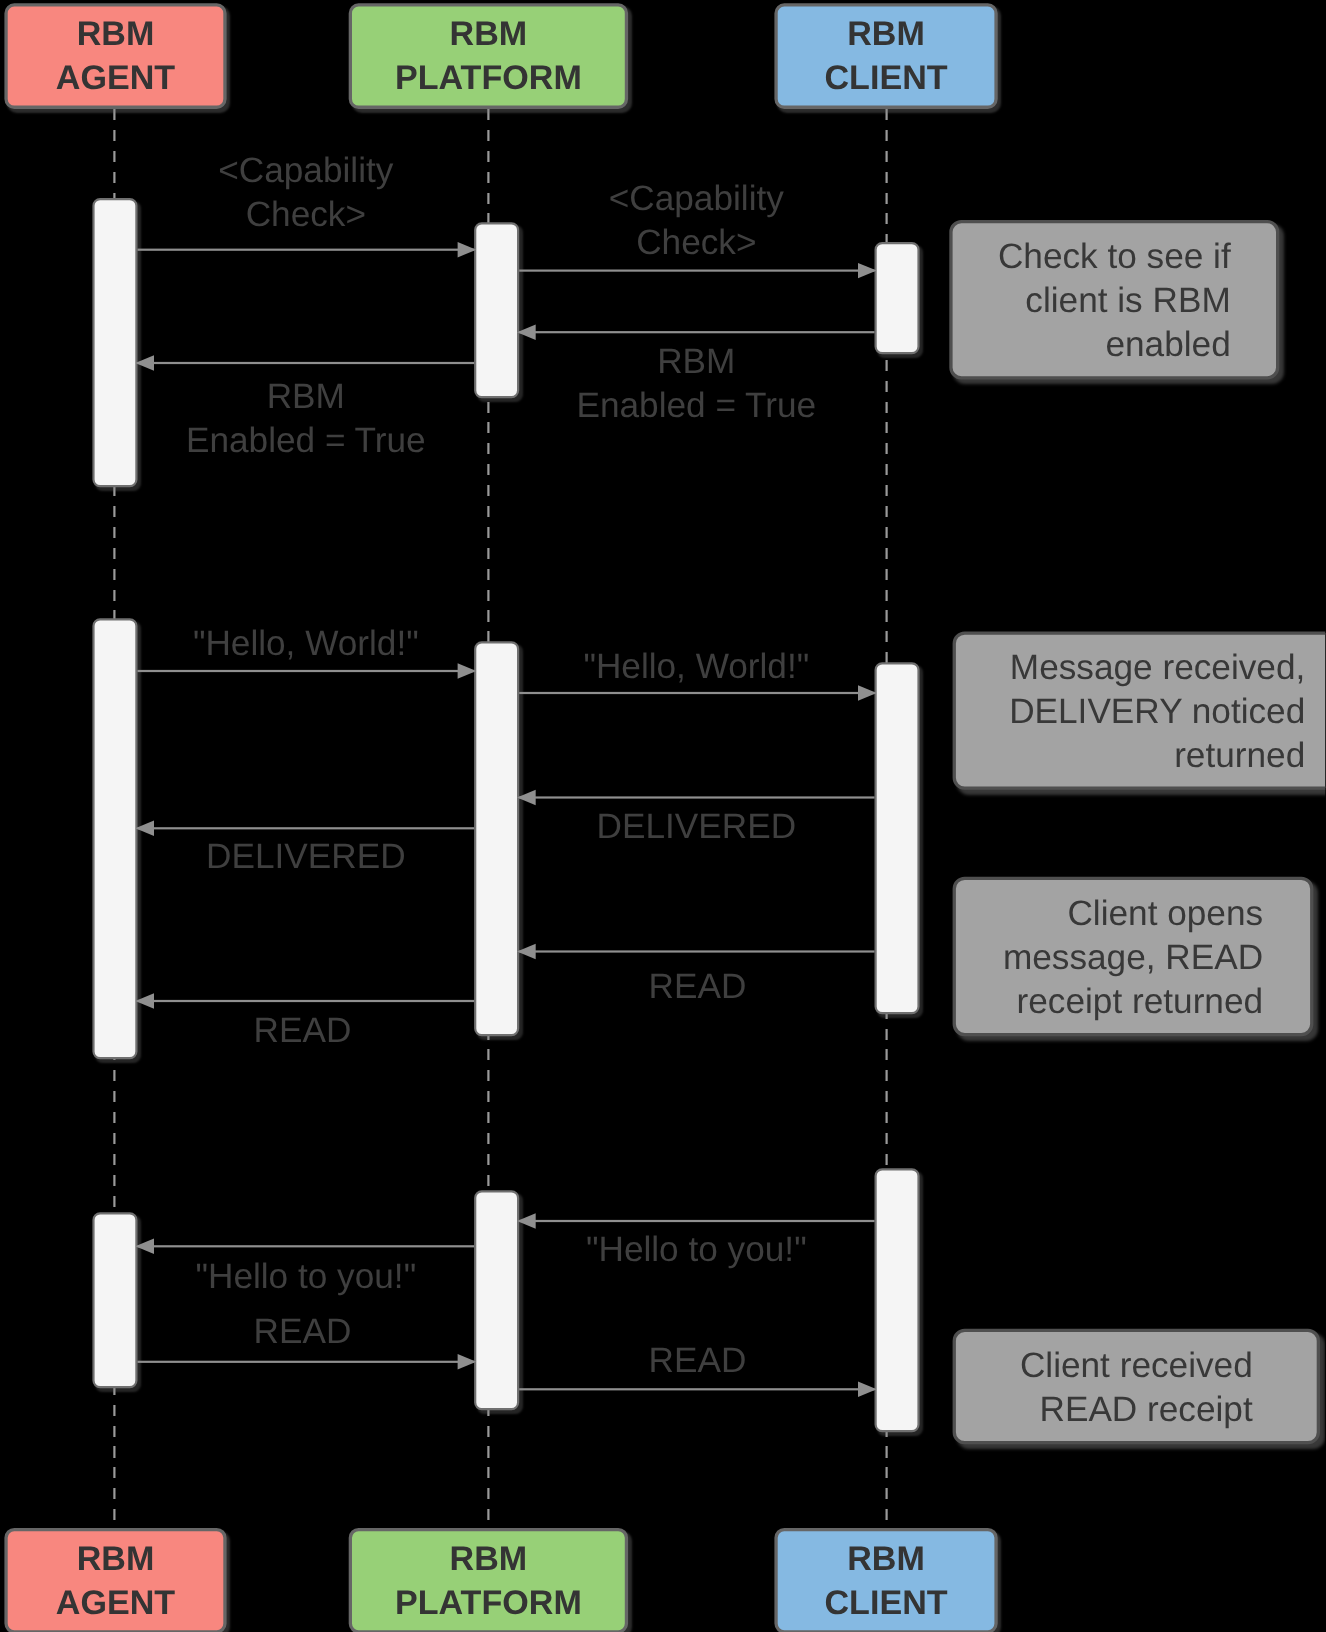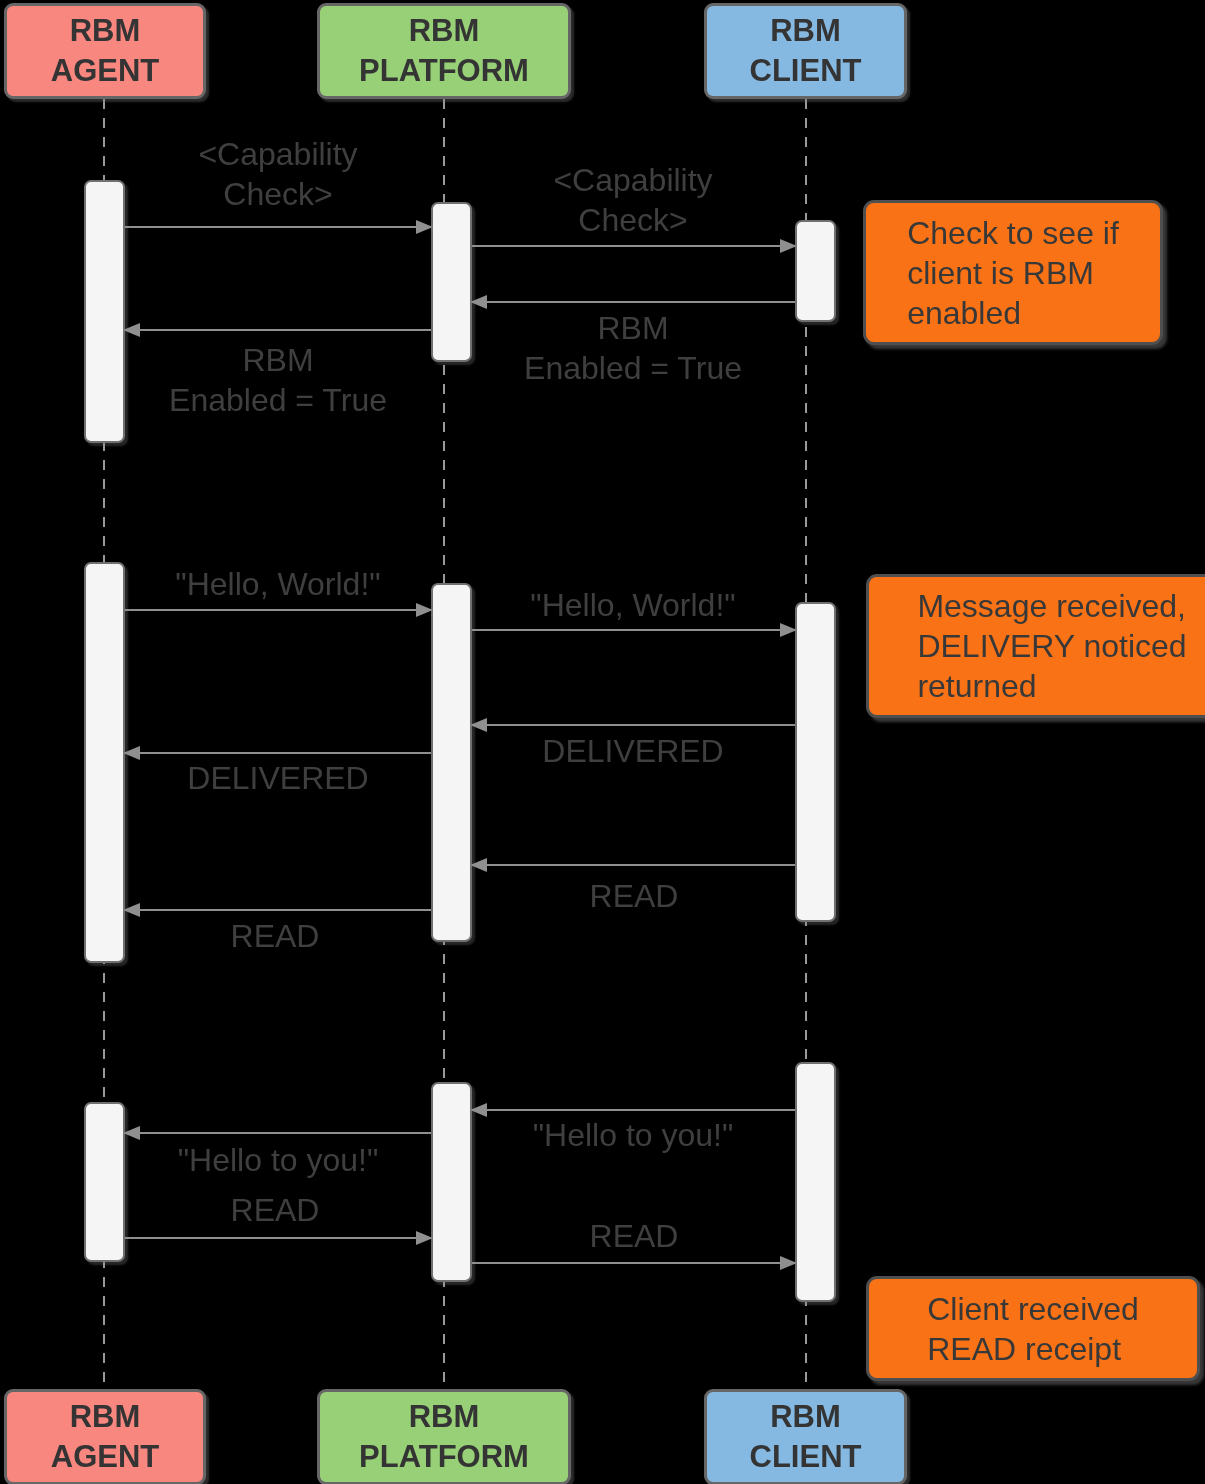--- a/index.html
+++ b/index.html
@@ -34,23 +34,23 @@
   }
   .arrow.right::after{right:-2px;border-left:17px solid #8f8f8f;}
   .arrow.left::after{left:-2px;border-right:17px solid #8f8f8f;}
   
   .msg{
     position:absolute;transform:translateX(-50%);text-align:center;
     font-size:32px;line-height:40px;color:#3f3f3f;white-space:pre-line;
   }
   
   .note{
-    position:absolute;box-sizing:border-box;background:#f97316;
+    position:absolute;box-sizing:border-box;background:#a3a3a3;
     border:3px solid #4f4f4f;border-radius:11px;
-    display:flex;align-items:center;justify-content:center;text-align:left;
+    display:flex;align-items:center;justify-content:center;text-align:right;
     font-size:32px;line-height:40px;color:#383838;white-space:pre-line;
     box-shadow:4px 4px 3px rgba(125,125,125,0.45);
   }
 </style>
 </head>
 <body>
 
 <div class="canvas">
 
   <div class="lifeline" style="left:103px"></div>
@@ -116,16 +116,19 @@
 PLATFORM</div>
   <div class="actor" style="left: 704px; top: 1389px; width: 203px; background: rgb(133, 185, 226);">RBM
 CLIENT</div>
 
   <div class="note" style="left:863px;top:200px;width:300px;height:145px">Check to see if
 client is RBM
 enabled</div>
   <div class="note" style="left:866px;top:574px;width:372px;height:144px">Message received,
 DELIVERY noticed
 returned</div>
-  <div class="note" style="left:866px;top:1276px;width:334px;height:105px">Client received
+  <div class="note" style="left:866px;top:797px;width:328px;height:145px">Client opens
+message, READ
+receipt returned</div>
+  <div class="note" style="left:866px;top:1208px;width:334px;height:105px">Client received
 READ receipt</div>
 
 </div>
 
 </body></html>

